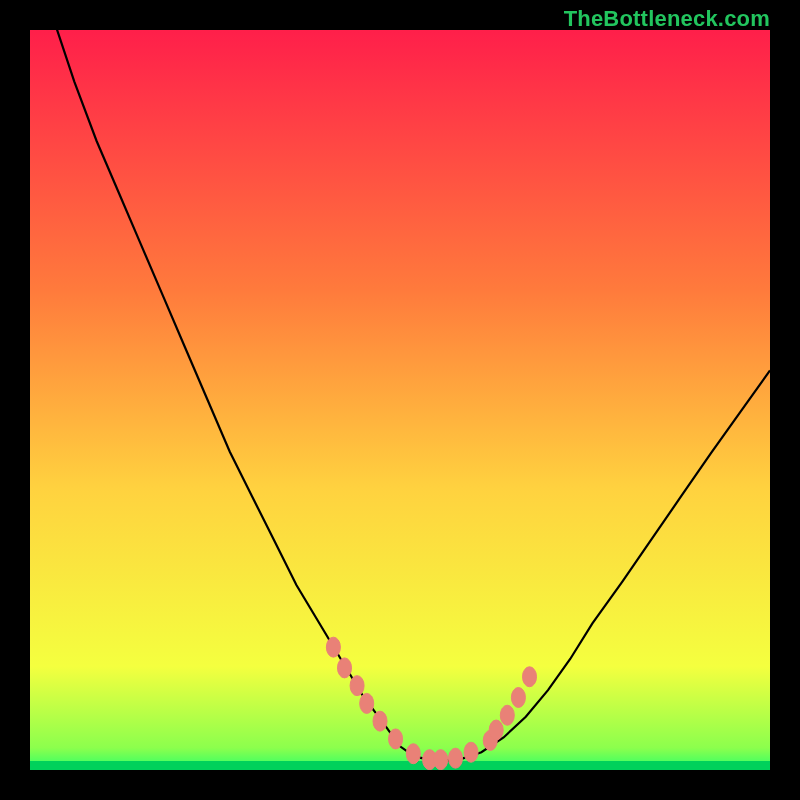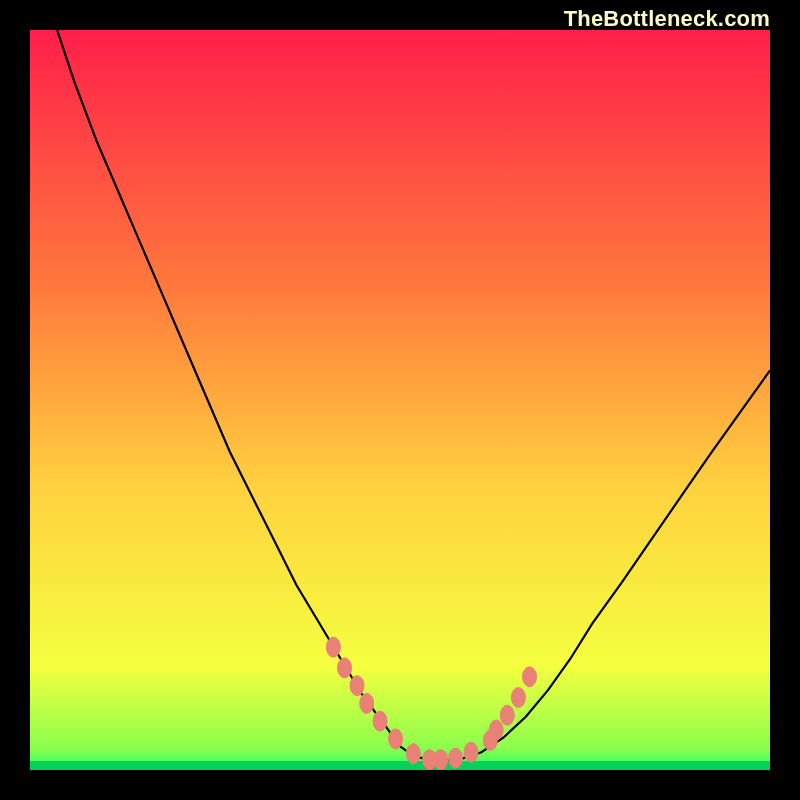--- a/index.html
+++ b/index.html
@@ -16,21 +16,21 @@
     left: 30px;
     top: 30px;
     width: 740px;
     height: 740px;
     background: #000;
   }
   .watermark {
     position: absolute;
     top: 6px;
     right: 30px;
-    color: #fef9c3;
+    color: #22c55e;
     font-size: 22px;
     font-weight: 600;
     letter-spacing: 0.2px;
     user-select: none;
   }
   .plot {
     position: absolute;
     left: 0;
     top: 0;
     width: 740px;

